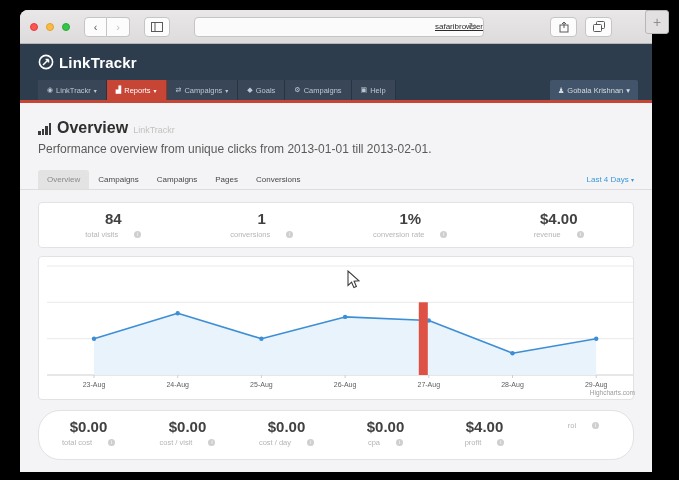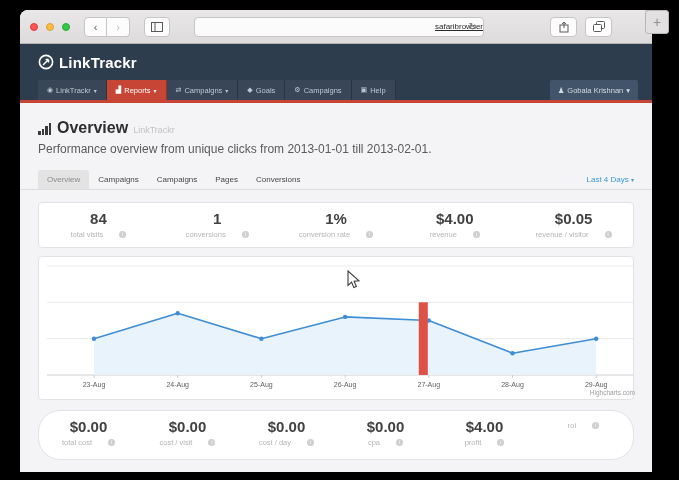--- a/index.html
+++ b/index.html
@@ -206,27 +206,20 @@
         <div class="stat-value">1%</div>
         <div class="stat-label">
           <span>conversion rate</span>
           <i class="info-i">i</i>
         </div>
       </div>
       <div class="stat">
         <div class="stat-value">$4.00</div>
         <div class="stat-label">
           <span>revenue</span>
-          <i class="info-i">i</i>
-        </div>
-      </div>
-      <div class="stat">
-        <div class="stat-value">$0.05</div>
-        <div class="stat-label">
-          <span>revenue / visitor</span>
           <i class="info-i">i</i>
         </div>
       </div>
     </div>
 
   <div class="card chart-card">
     <svg class="plot" id="chart-svg" viewBox="0 0 602 140">
         <line x1="8" y1="118.0" x2="594" y2="118.0" stroke="#cfcfcf" stroke-width="1"></line>
         <line x1="8" y1="81.7" x2="594" y2="81.7" stroke="#e9e9e9" stroke-width="1"></line>
         <line x1="8" y1="45.3" x2="594" y2="45.3" stroke="#e9e9e9" stroke-width="1"></line>

